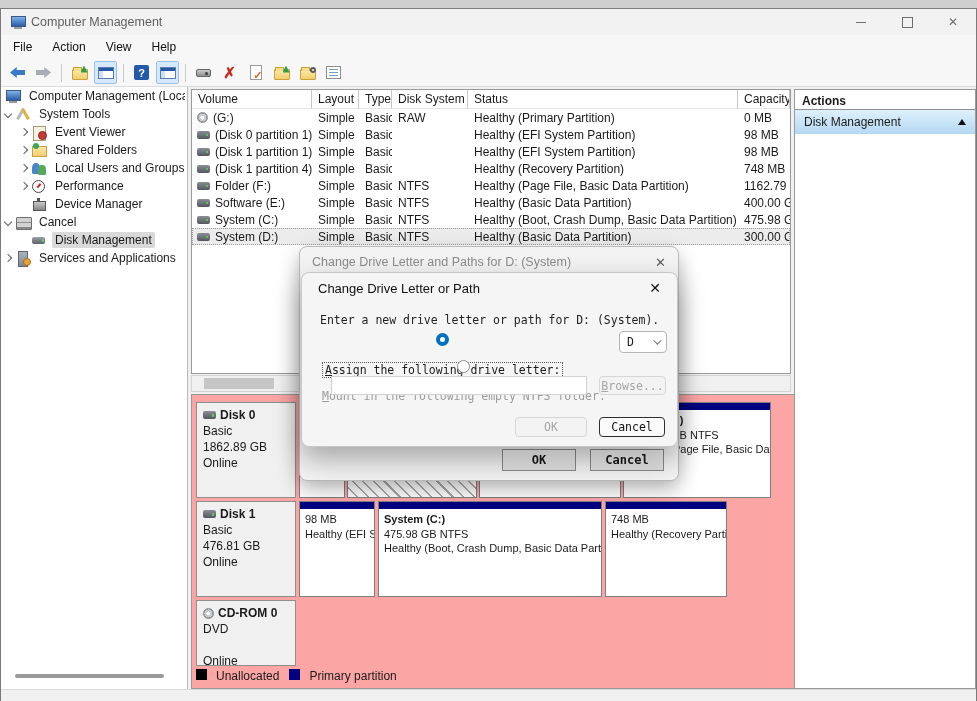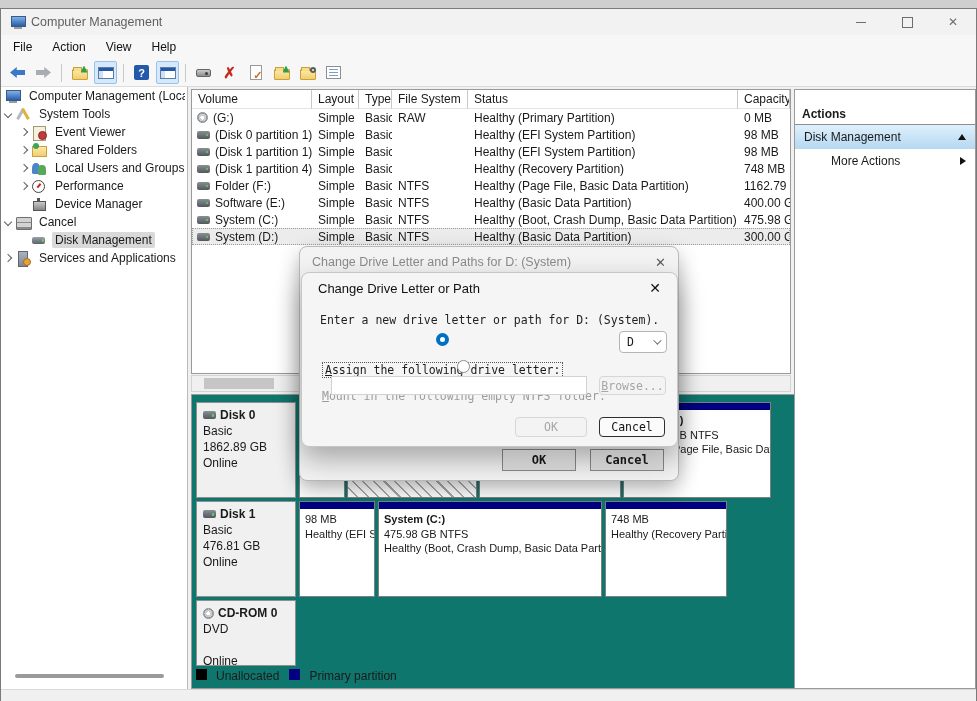--- a/index.html
+++ b/index.html
@@ -81,41 +81,41 @@
   .vt-head .cell{border-right:1px solid #c8c8c8;border-bottom:1px solid #e3e3e3;padding:2px 6px;height:19px;white-space:nowrap;overflow:hidden;}
   .vt-row .cell{padding:1.5px 6px;height:17px;white-space:nowrap;overflow:hidden;}
   .vt-row.sel{background:#ececec;outline:1px dotted #9a9a9a;outline-offset:-1px;}
   .volcell{display:flex;align-items:center;gap:5px;padding-left:5px!important;}
   .vicon-drive{width:13px;height:8px;background:linear-gradient(#8a8f96,#53575d);border-radius:2px;position:relative;flex:none;}
   .vicon-drive::after{content:"";position:absolute;right:2px;top:3px;width:2.5px;height:2.5px;background:#58d858;border-radius:50%;}
   .vicon-disc{width:11px;height:11px;border-radius:50%;flex:none;border:1px solid #8a8a8a;
       background:radial-gradient(circle,#fff 0 2px,#c9ccd1 2px 4px,#9aa0a6 4px);}
   .hscroll{position:absolute;left:0;top:288px;width:600px;height:17px;background:#f0f0f0;border:1px solid #d4d4d4;}
   .hthumb{position:absolute;left:12px;top:2px;width:70px;height:11px;background:#c6c6c6;}
-  .low-pane{position:absolute;left:0;top:307px;width:693px;bottom:0;background:#0f766e;border:1px solid #9a9a9a;overflow:hidden;}
+  .low-pane{position:absolute;left:0;top:307px;width:693px;bottom:0;background:#fca5a5;border:1px solid #9a9a9a;overflow:hidden;}
   .vscroll{position:absolute;right:1px;top:1px;bottom:22px;width:14px;background:#f0f0f0;border-left:1px solid #dadada;}
   .disk-row{position:absolute;left:4px;right:20px;}
   .disk-label{position:absolute;left:0;top:0;bottom:0;width:100px;background:#f0f0f0;border:1px solid #8f8f8f;padding:4px 4px 0 6px;overflow:hidden;}
   .dl-name{display:flex;align-items:center;gap:4px;font-weight:bold;height:16px;}
   .dl-line{height:16px;line-height:16px;}
   .part-area{position:absolute;left:103px;right:0;top:0;bottom:0;}
   .part{position:absolute;top:0;bottom:0;border:1px solid #7f7f7f;background:#fff;overflow:hidden;}
   .part-head{height:7px;background:#000080;}
   .part-head.black{background:#000;}
   .part.unalloc{background:repeating-linear-gradient(45deg,#ffffff 0 6px,#a8a8a8 6px 7.5px);}
   .plines{padding:3px 5px;font-size:11px;line-height:14.5px;white-space:nowrap;}
   .pl-b{font-weight:bold;}
   .legend{position:absolute;left:4px;bottom:3px;height:18px;display:flex;align-items:center;gap:10px;}
   .leg-item{display:flex;align-items:flex-start;gap:9px;}
   .sq{width:11px;height:11px;flex:none;}
   .sq-black{background:#000;}
   .sq-navy{background:#000080;}
   
   .actions{position:absolute;left:793px;top:2px;width:182px;bottom:0;background:#fff;border:1px solid #9a9a9a;}
-  .act-hd{height:20px;font-weight:bold;padding:17px 7px;border-bottom:1px solid #8f8f8f;}
+  .act-hd{height:20px;font-weight:bold;padding:4px 7px;border-bottom:1px solid #8f8f8f;}
   .act-group{height:24px;background:linear-gradient(#dff0fc,#b4d8f2);display:flex;align-items:center;padding:0 9px;}
   .act-more{height:24px;display:flex;align-items:center;padding:0 9px 0 36px;}
   .tri-up{margin-left:auto;width:0;height:0;border-left:4px solid transparent;border-right:4px solid transparent;border-bottom:6px solid #111;}
   .tri-right{margin-left:auto;width:0;height:0;border-top:4px solid transparent;border-bottom:4px solid transparent;border-left:6px solid #111;}
   
   .statusbar{position:absolute;left:0;right:0;bottom:0;height:19px;background:#f0f0f0;border-top:1px solid #d9d9d9;}
   
   .mono{font-family:"DejaVu Sans Mono","Liberation Mono",monospace;}
   .dlg-outer{position:absolute;left:298px;top:237px;width:380px;height:235px;background:#f3f3f3;
              border:1px solid #b9b9b9;border-radius:8px;box-shadow:0 8px 20px rgba(0,0,0,.30);z-index:40;}
@@ -267,21 +267,21 @@
         <div class="tree-thumb"></div>
       </div>
     </div>
 
     <div class="mid">
       <div class="top-pane">
         <div class="vt-grid vt-head">
           <div class="cell">Volume</div>
           <div class="cell">Layout</div>
           <div class="cell">Type</div>
-          <div class="cell">File System</div>
+          <div class="cell">Disk System</div>
           <div class="cell">Status</div>
           <div class="cell">Capacity</div>
         </div>
         <div class="vt-grid vt-row">
           <div class="cell volcell">
               <span class="vicon-disc"></span>
               <span>(G:)</span>
             </div>
           <div class="cell">Simple</div>
           <div class="cell">Basic</div>
@@ -476,24 +476,20 @@
         <div class="vscroll"></div>
       </div>
     </div>
 
     <div class="actions">
       <div class="act-hd">Actions</div>
       <div class="act-group">
         <span>Disk Management</span>
         <span class="tri-up"></span>
       </div>
-      <div class="act-more">
-        <span>More Actions</span>
-        <span class="tri-right"></span>
-      </div>
     </div>
   </div>
 
   <div class="statusbar"></div>
 
   <div class="dlg-outer">
     <div class="dlg-outer-title">
       <span>Change Drive Letter and Paths for D: (System)</span>
       <span class="dlg-x">✕</span>
     </div>

